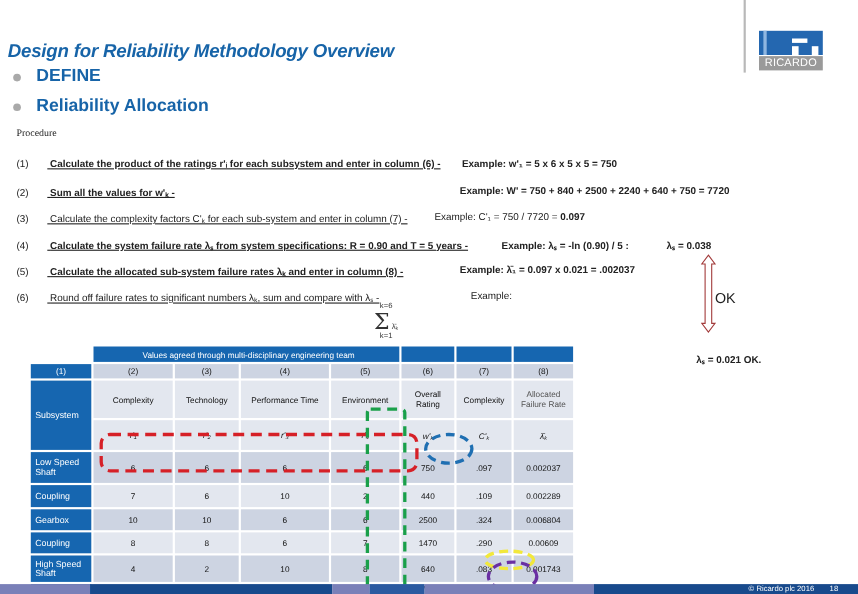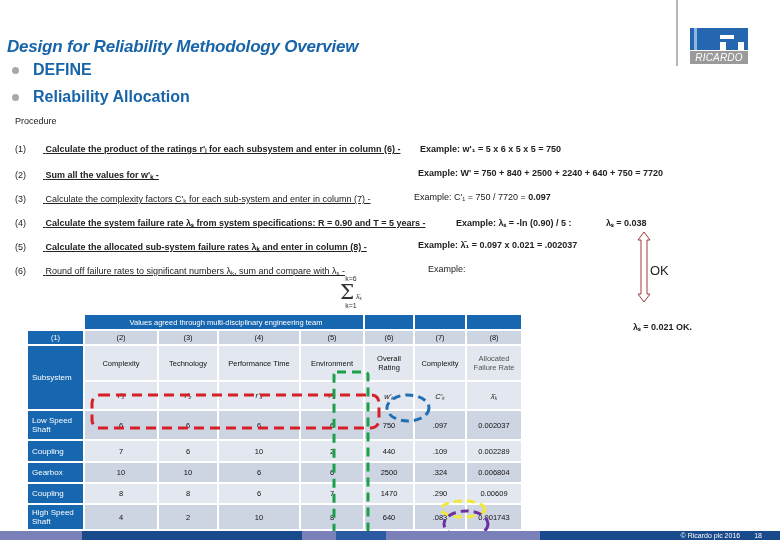--- a/index.html
+++ b/index.html
@@ -11,23 +11,23 @@
   .bullet .dot { width: 7px; height: 7px; border-radius: 50%; background: #a9a9a9; margin-right: 14px; }
   .b1 { top: 61px; } .b2 { top: 88px; }
 
   .vline { position: absolute; left: 676px; top: 0; width: 2px; height: 66px; background: #b8b8b8; }
   .logo { position: absolute; left: 690px; top: 28px; width: 58px; height: 36px; }
   .logo .mark { position: absolute; left: 0; top: 0; width: 58px; height: 22px; background: #2467b0; }
   .logo .mark .bar { position: absolute; left: 4px; top: 0; width: 3px; height: 22px; background: #8fb6e0; }
   .logo .mark .cut1 { position: absolute; left: 30px; top: 7px; width: 14px; height: 4px; background: #fff; }
   .logo .mark .cut2 { position: absolute; left: 30px; top: 14px; width: 6px; height: 8px; background: #fff; }
   .logo .mark .cut3 { position: absolute; left: 48px; top: 14px; width: 6px; height: 8px; background: #fff; }
-  .logo .word { position: absolute; left: 0; top: 23px; width: 58px; height: 13px; background: #9a9a9a; color: #fff; font-size: 10px; text-align: center; line-height: 13px; letter-spacing: 0.2px; font-style: italic; }
-
-  .proc-label { position: absolute; left: 15px; top: 116px; font-size: 9px; color: #222; }
+  .logo .word { position: absolute; left: 0; top: 23px; width: 58px; height: 13px; background: #9a9a9a; color: #fff; font-size: 10px; text-align: center; line-height: 13px; letter-spacing: 0.2px; }
+
+  .proc-label { position: absolute; left: 15px; top: 116px; font-size: 9px; color: #222; font-family: Liberation Serif, serif; }
   .step { position: absolute; left: 15px; font-size: 9px; color: #222; white-space: nowrap; text-decoration: underline; }
   .step .num { display: inline-block; width: 28px; }
   .step .txt.bold { font-weight: bold; }
   .ex { position: absolute; font-size: 9px; color: #222; white-space: nowrap; }
   .ex b { font-weight: bold; }
 
   .arrow { position: absolute; left: 637px; top: 231px; width: 14px; height: 72px; }
   .ok-label { position: absolute; left: 650px; top: 263px; font-size: 13px; color: #222; }
   .sum-sym { position: absolute; left: 340px; top: 275px; font-size: 7px; color: #333; text-align: center; line-height: 1; }
   .sum-sym .sig { font-size: 20px; font-family: "DejaVu Serif", serif; }
@@ -93,21 +93,21 @@
   <span class="txt bold">Sum all the values for w'ₖ -</span>
 </div>
 <div class="ex" style="left:418px;top:168px;font-weight:bold">
   <span>Example: W' = 750 + 840 + 2500 + 2240 + 640 + 750 = </span><b>7720</b>
 </div>
 
 <div class="step" style="top:192px">
   <span class="num">(3)</span>
   <span class="txt">Calculate the complexity factors C'ₖ for each sub-system and enter in column (7) -</span>
 </div>
-<div class="ex" style="left:414px;top:192px">
+<div class="ex" style="left:395px;top:192px">
   <span>Example: C'₁ = 750 / 7720 = </span><b>0.097</b>
 </div>
 
 <div class="step" style="top:216px">
   <span class="num">(4)</span>
   <span class="txt bold">Calculate the system failure rate λₛ from system specifications: R = 0.90 and T = 5 years -</span>
 </div>
 <div class="ex" style="left:456px;top:216px;font-weight:bold">
   <span>Example: λₛ = -ln (0.90) / 5  :</span>
 </div>

